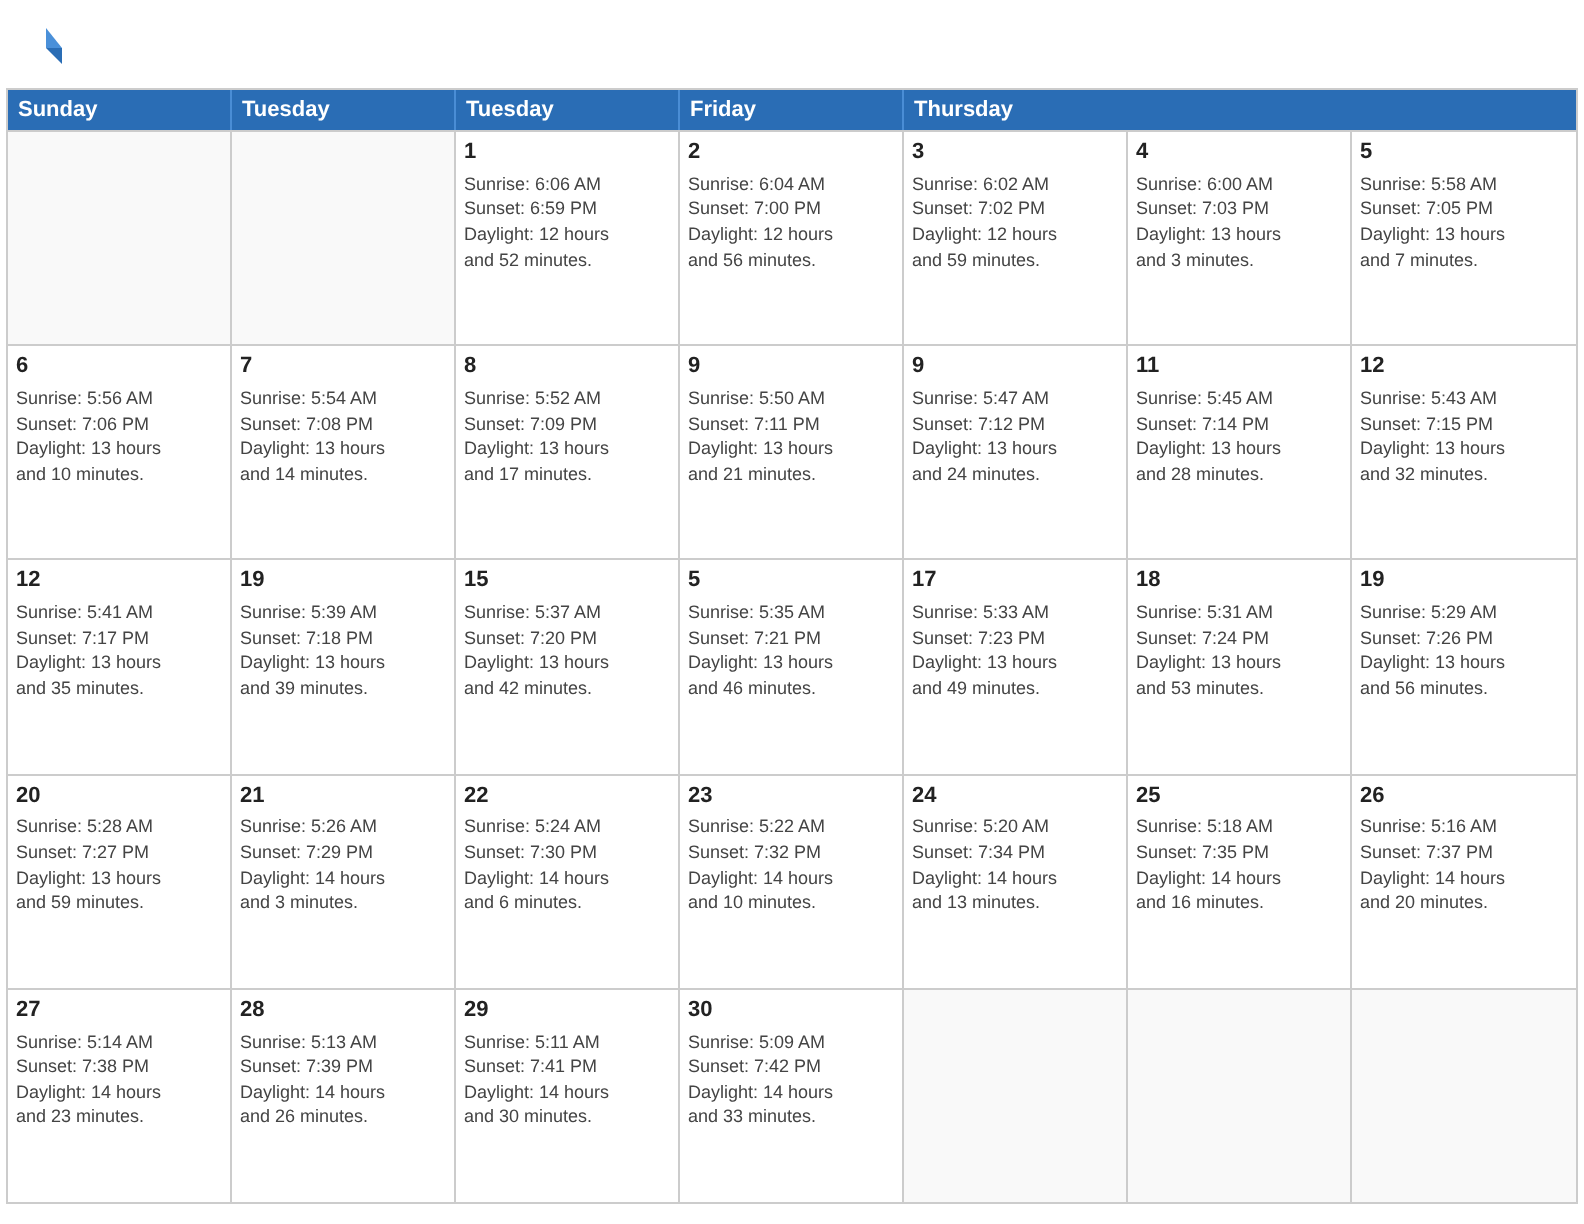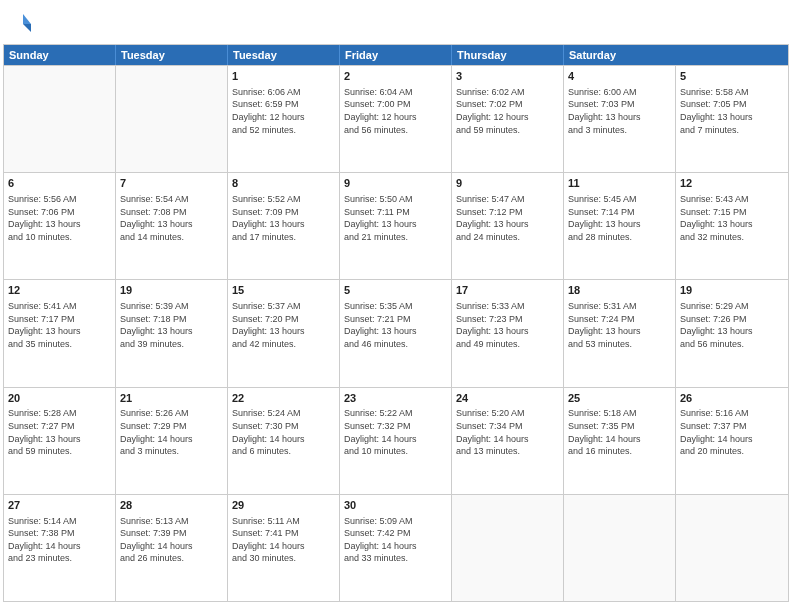--- a/index.html
+++ b/index.html
@@ -134,21 +134,20 @@
     </div>
   </div>
 
   <div class="calendar">
     <div class="cal-header-row">
     <div class="cal-header-cell">Sunday</div>
         <div class="cal-header-cell">Tuesday</div>
         <div class="cal-header-cell">Tuesday</div>
         <div class="cal-header-cell">Friday</div>
         <div class="cal-header-cell">Thursday</div>
-        <div class="cal-header-cell">Saturday</div>
       </div>
     <div class="cal-body">
     <div class="cal-week">
           <div class="cal-cell empty"></div>
           <div class="cal-cell empty"></div>
           <div class="cal-cell">
             <span class="day-number">1</span>
             <div class="cell-info">Sunrise: 6:06 AM<br>Sunset: 6:59 PM<br>Daylight: 12 hours<br>and 52 minutes.</div>
           </div>
           <div class="cal-cell">

